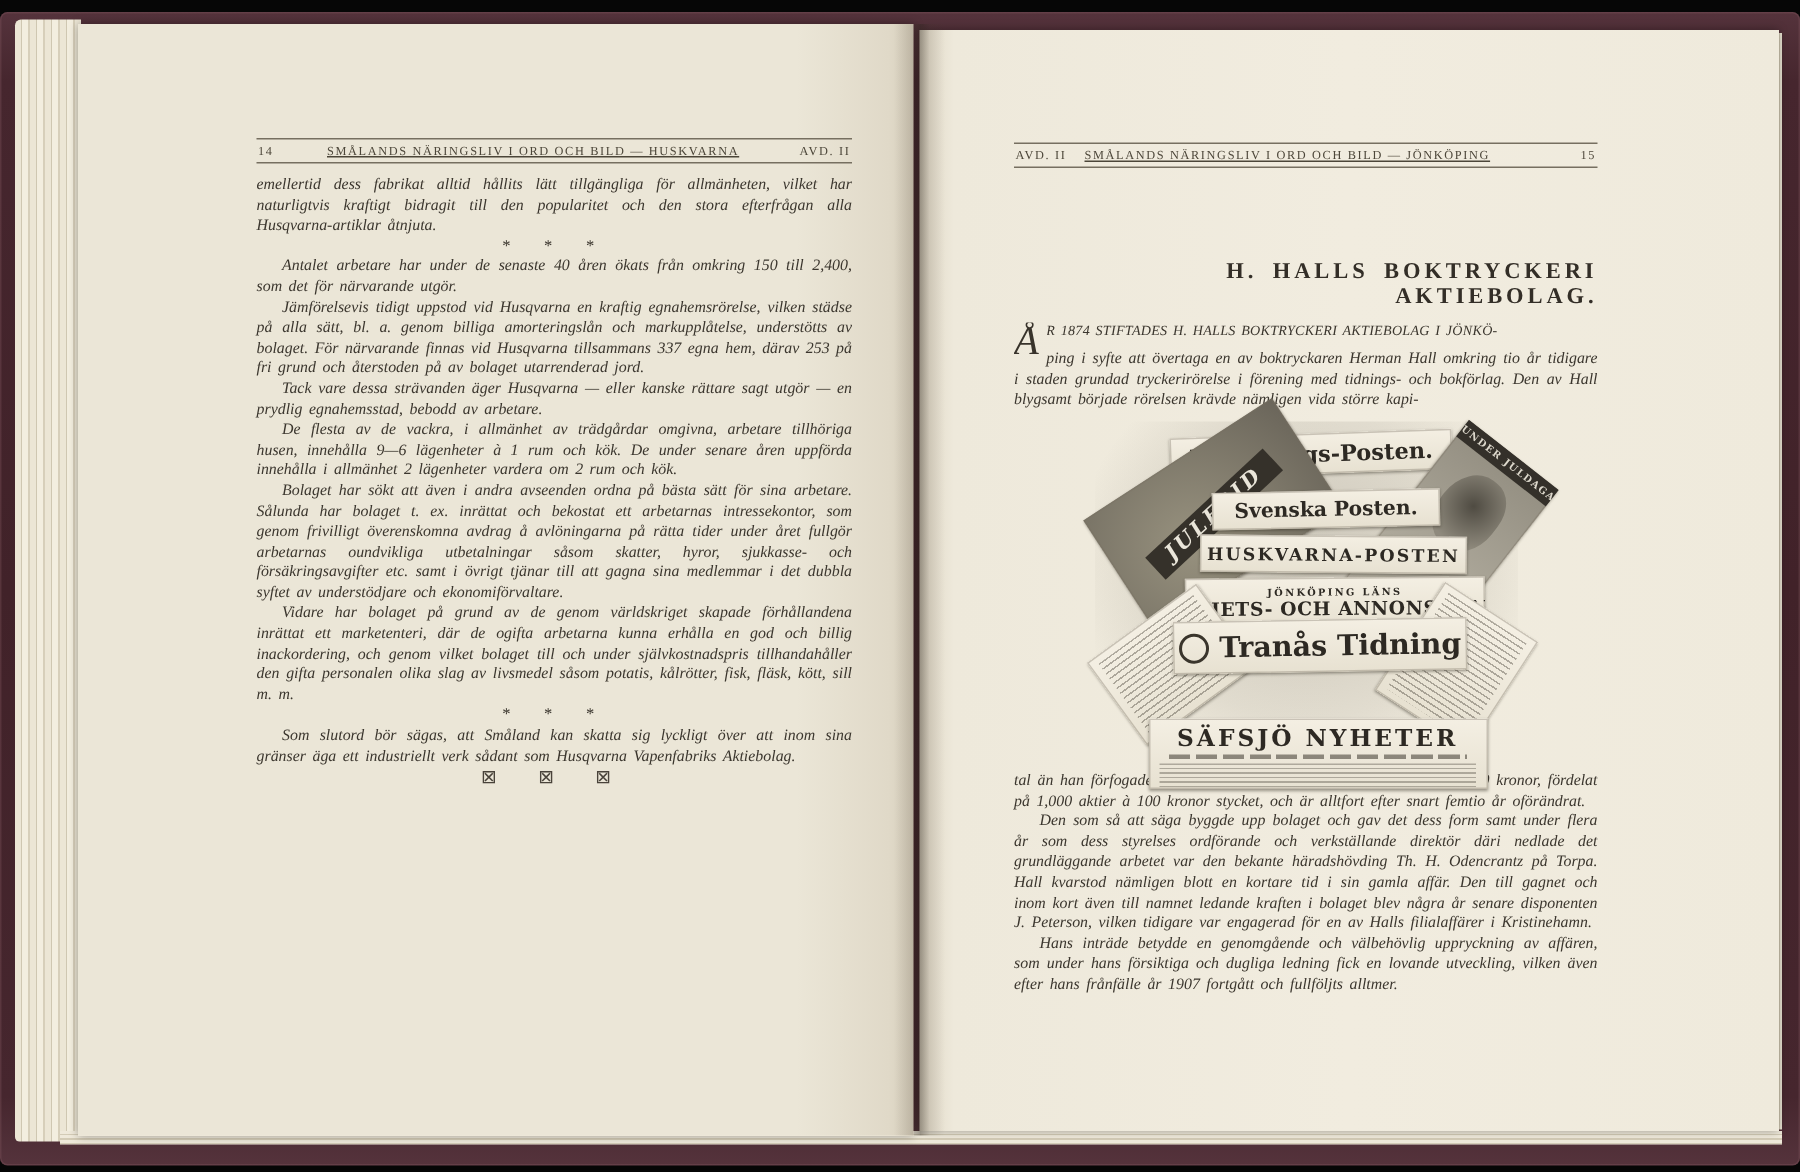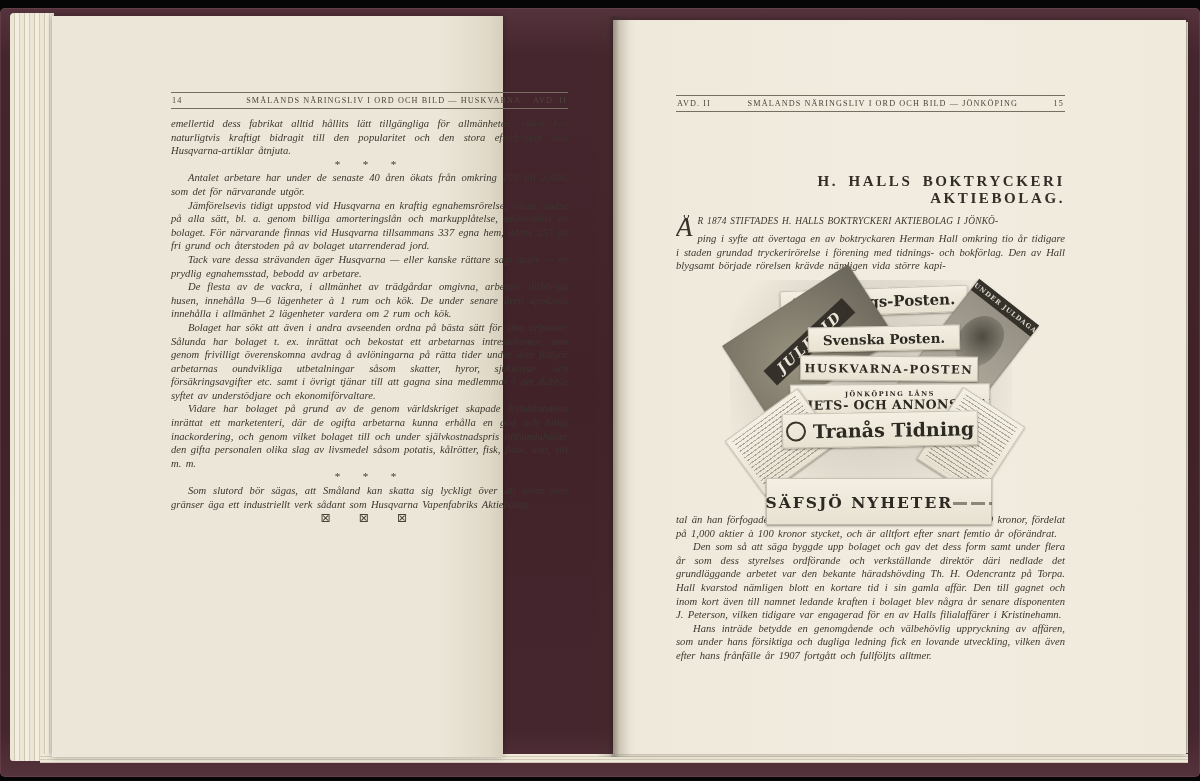--- a/index.html
+++ b/index.html
@@ -9,37 +9,37 @@
   .cover{position:absolute;left:0;top:8px;width:1200px;height:769px;border-radius:5px;
     background:linear-gradient(180deg,#55333c 0%,#46262e 6%,#412229 50%,#46262e 94%,#55333c 100%);
     box-shadow:inset 0 0 0 1px rgba(130,85,95,.35);}
   .stack-left{position:absolute;left:10px;top:13px;width:44px;height:748px;border-radius:4px 0 0 3px;
     background:repeating-linear-gradient(90deg,#ece6d5 0 4px,#cfc7b1 4px 5px,#f3eedf 5px 9px,#d7cfba 9px 10px);}
   .stack-right{position:absolute;left:1178px;top:22px;width:10px;height:731px;
     background:repeating-linear-gradient(90deg,#e9e3d2 0 2px,#cdc5af 2px 3px);}
   .stack-bottom{position:absolute;left:40px;top:754px;width:1148px;height:9px;
     background:repeating-linear-gradient(180deg,#efe9da 0 2px,#d3cbb6 2px 3px);}
   .page{position:absolute;box-shadow:0 0 6px rgba(0,0,0,.35);}
-  .page-left{left:52px;top:16px;width:451px;height:741px;
+  .page-left{left:52px;top:16px;width:557px;height:741px;
     background:linear-gradient(90deg,#ebe6d7 0%,#ebe6d7 86%,#e0d9c8 97%,#d6cebb 100%);}
   .page-right{left:613px;top:20px;width:573px;height:734px;
     background:linear-gradient(90deg,#ded6c4 0%,#eee9db 4%,#f1ecdf 50%,#efeadc 100%);}
   .gutter{position:absolute;left:596px;top:16px;width:34px;height:741px;pointer-events:none;
     background:linear-gradient(90deg,rgba(60,50,40,0) 0%,rgba(60,50,40,.18) 40%,rgba(45,38,30,.38) 52%,rgba(60,50,40,.12) 70%,rgba(60,50,40,0) 100%);}
 
   
   .content{position:absolute;color:#3a352d;}
   .content-left{left:119px;top:76px;width:397px;}
   .content-right{left:63px;top:75px;width:389px;}
   .running-head{display:flex;justify-content:space-between;align-items:baseline;
     border-top:1px solid #766f60;border-bottom:1px solid #766f60;padding:3px 1px 3px;
     font-size:8.2px;letter-spacing:1.1px;color:#4c4639;white-space:nowrap;}
   .rh-side{width:46px;}
   .rh-right{text-align:right;}
-  .rh-center{flex:1;text-align:right;}
+  .rh-center{flex:1;text-align:left;text-decoration:underline;}
 
   .bodytext{margin-top:8px;font-size:10.6px;line-height:13.6px;text-align:justify;
     word-spacing:.16em;color:#3b362e;font-style:italic;}
   .bodytext p{margin:0;}
   .blk-p.indent{text-indent:17px;}
   .blk-sep{text-align:center;letter-spacing:9px;font-size:11px;margin:3px 0 2px;text-indent:0;}
   .blk-orn{text-align:center;letter-spacing:11px;font-size:12.5px;margin-top:15px;color:#49433a;
     font-family:"DejaVu Sans",sans-serif;text-indent:0;}
 
   .article-title{margin-top:61px;text-align:right;font-size:15px;font-weight:700;
@@ -80,21 +80,21 @@
   .np-edge{z-index:6;flex-direction:column;justify-content:flex-start;padding:5px 6px;}
   .np-edge-left{top:120px;left:-14px;width:78px;height:58px;transform:rotate(-36deg);}
   .np-edge-right{top:112px;right:-16px;width:62px;height:76px;transform:rotate(33deg);}
   .fineprint{width:100%;flex:1;
     background:repeating-linear-gradient(180deg,rgba(70,64,54,.40) 0 1px,rgba(0,0,0,0) 1px 4px);}
   .np-tranas{top:124px;left:32px;width:196px;height:35px;transform:rotate(-1deg);
     font-size:19px;font-weight:700;z-index:7;}
   .tranas-device{width:16px;height:16px;border:2px solid #3a352c;border-radius:50%;
     margin-right:7px;flex:0 0 auto;}
   .np-hvetlanda{top:160px;left:26px;width:208px;height:31px;font-size:16.5px;font-weight:700;z-index:8;}
-  .np-safsjo{top:190px;left:16px;width:226px;height:44px;flex-direction:row;
+  .np-safsjo{top:190px;left:16px;width:226px;height:44px;flex-direction:column;
     justify-content:flex-start;padding-top:3px;z-index:9;}
   .safsjo-title{font-size:15.5px;letter-spacing:2px;font-weight:700;}
   .safsjo-sub{margin-top:2px;width:88%;height:3px;
     background:repeating-linear-gradient(90deg,rgba(60,55,45,.55) 0 14px,rgba(0,0,0,0) 14px 18px);}
   .safsjo-cols{margin-top:3px;width:93%;flex:1;
     background:repeating-linear-gradient(180deg,rgba(60,55,45,.35) 0 1px,rgba(0,0,0,0) 1px 3px);}
 
   .after-image{margin-top:13px;}
 </style>
 </head>

